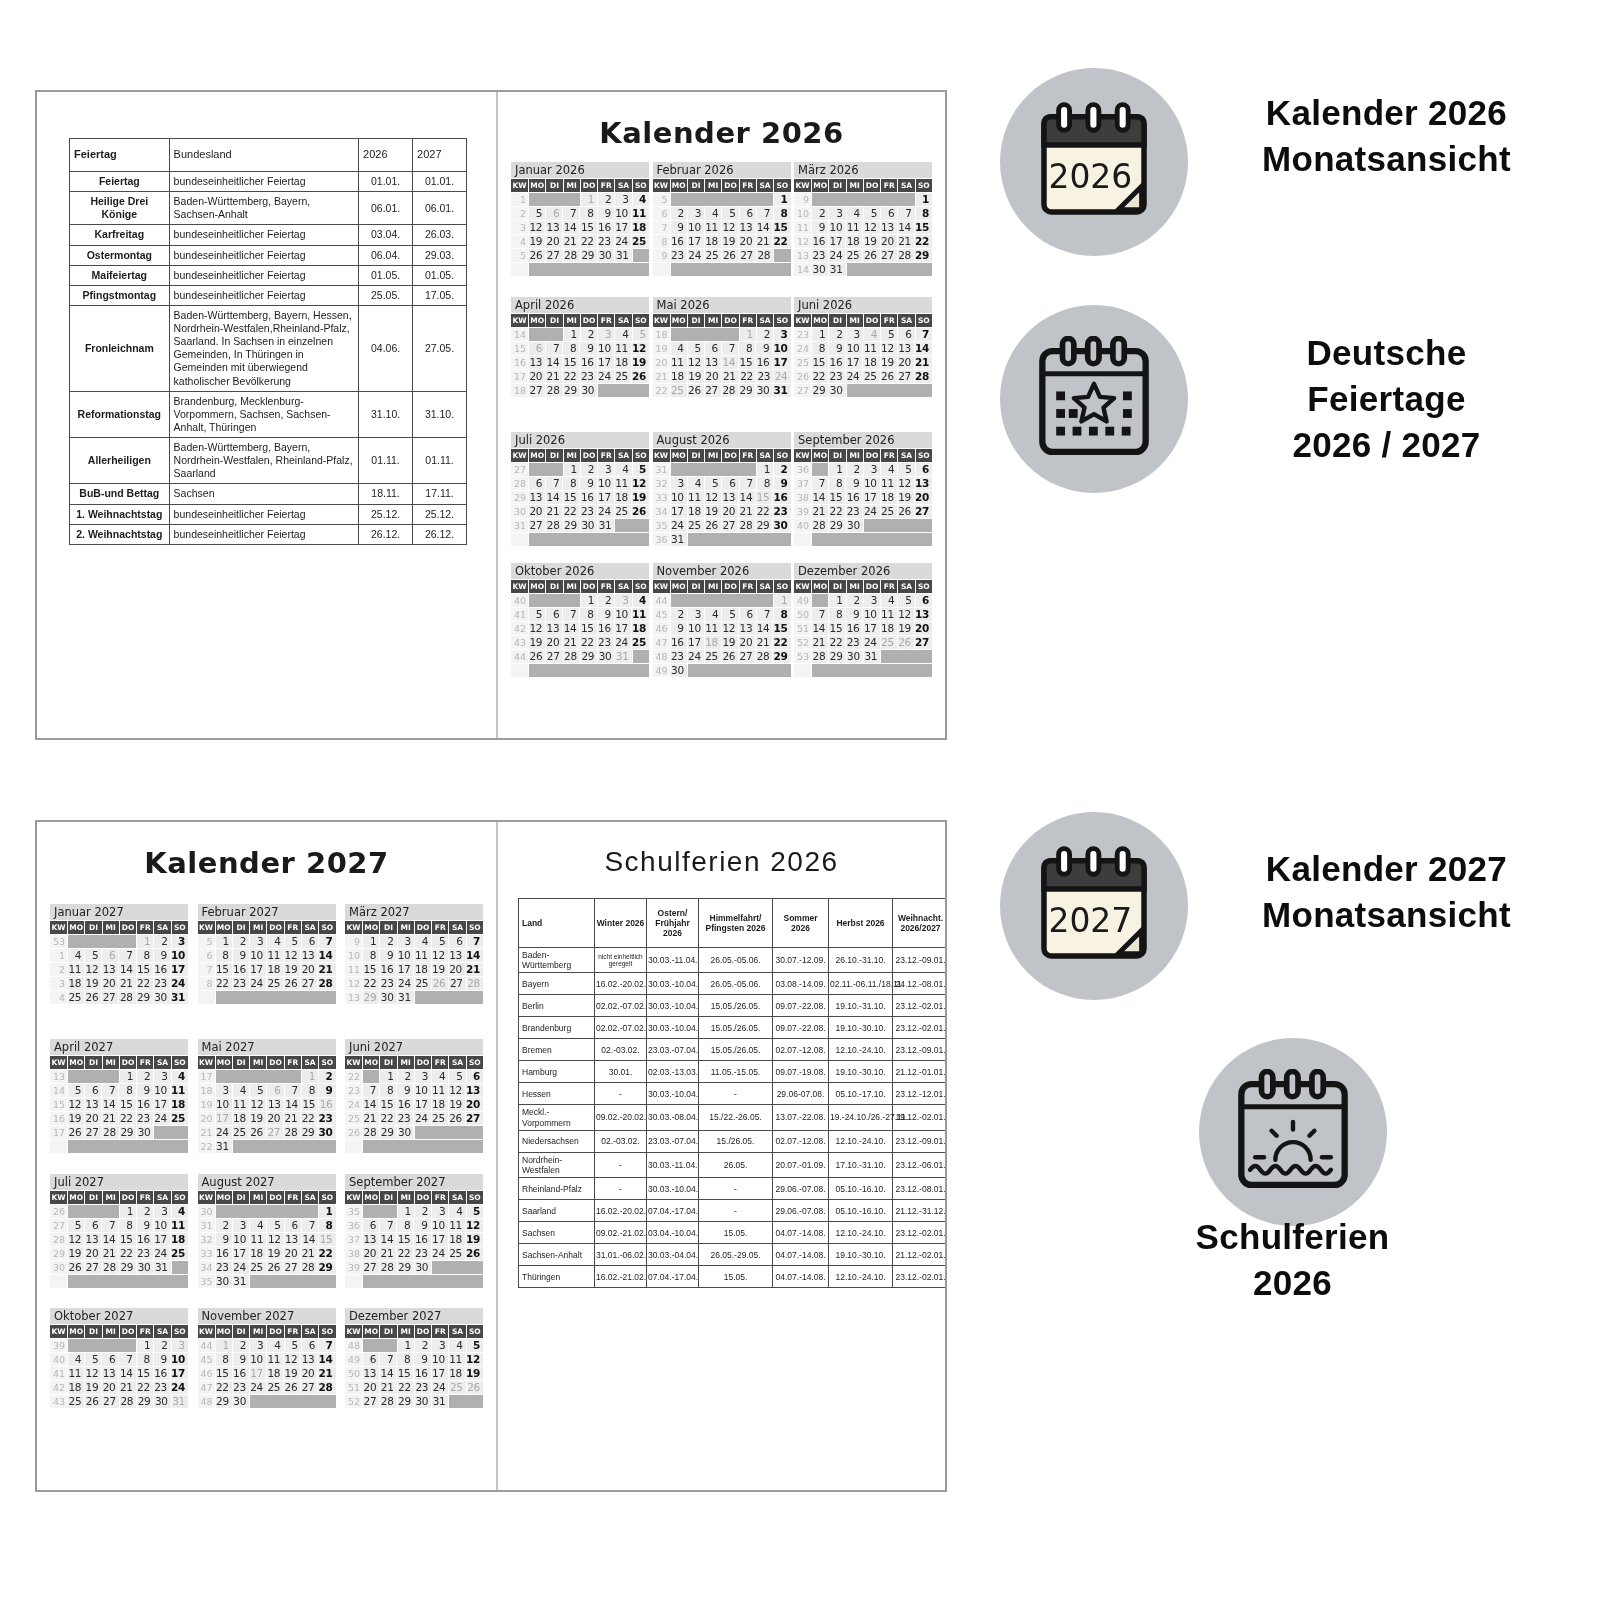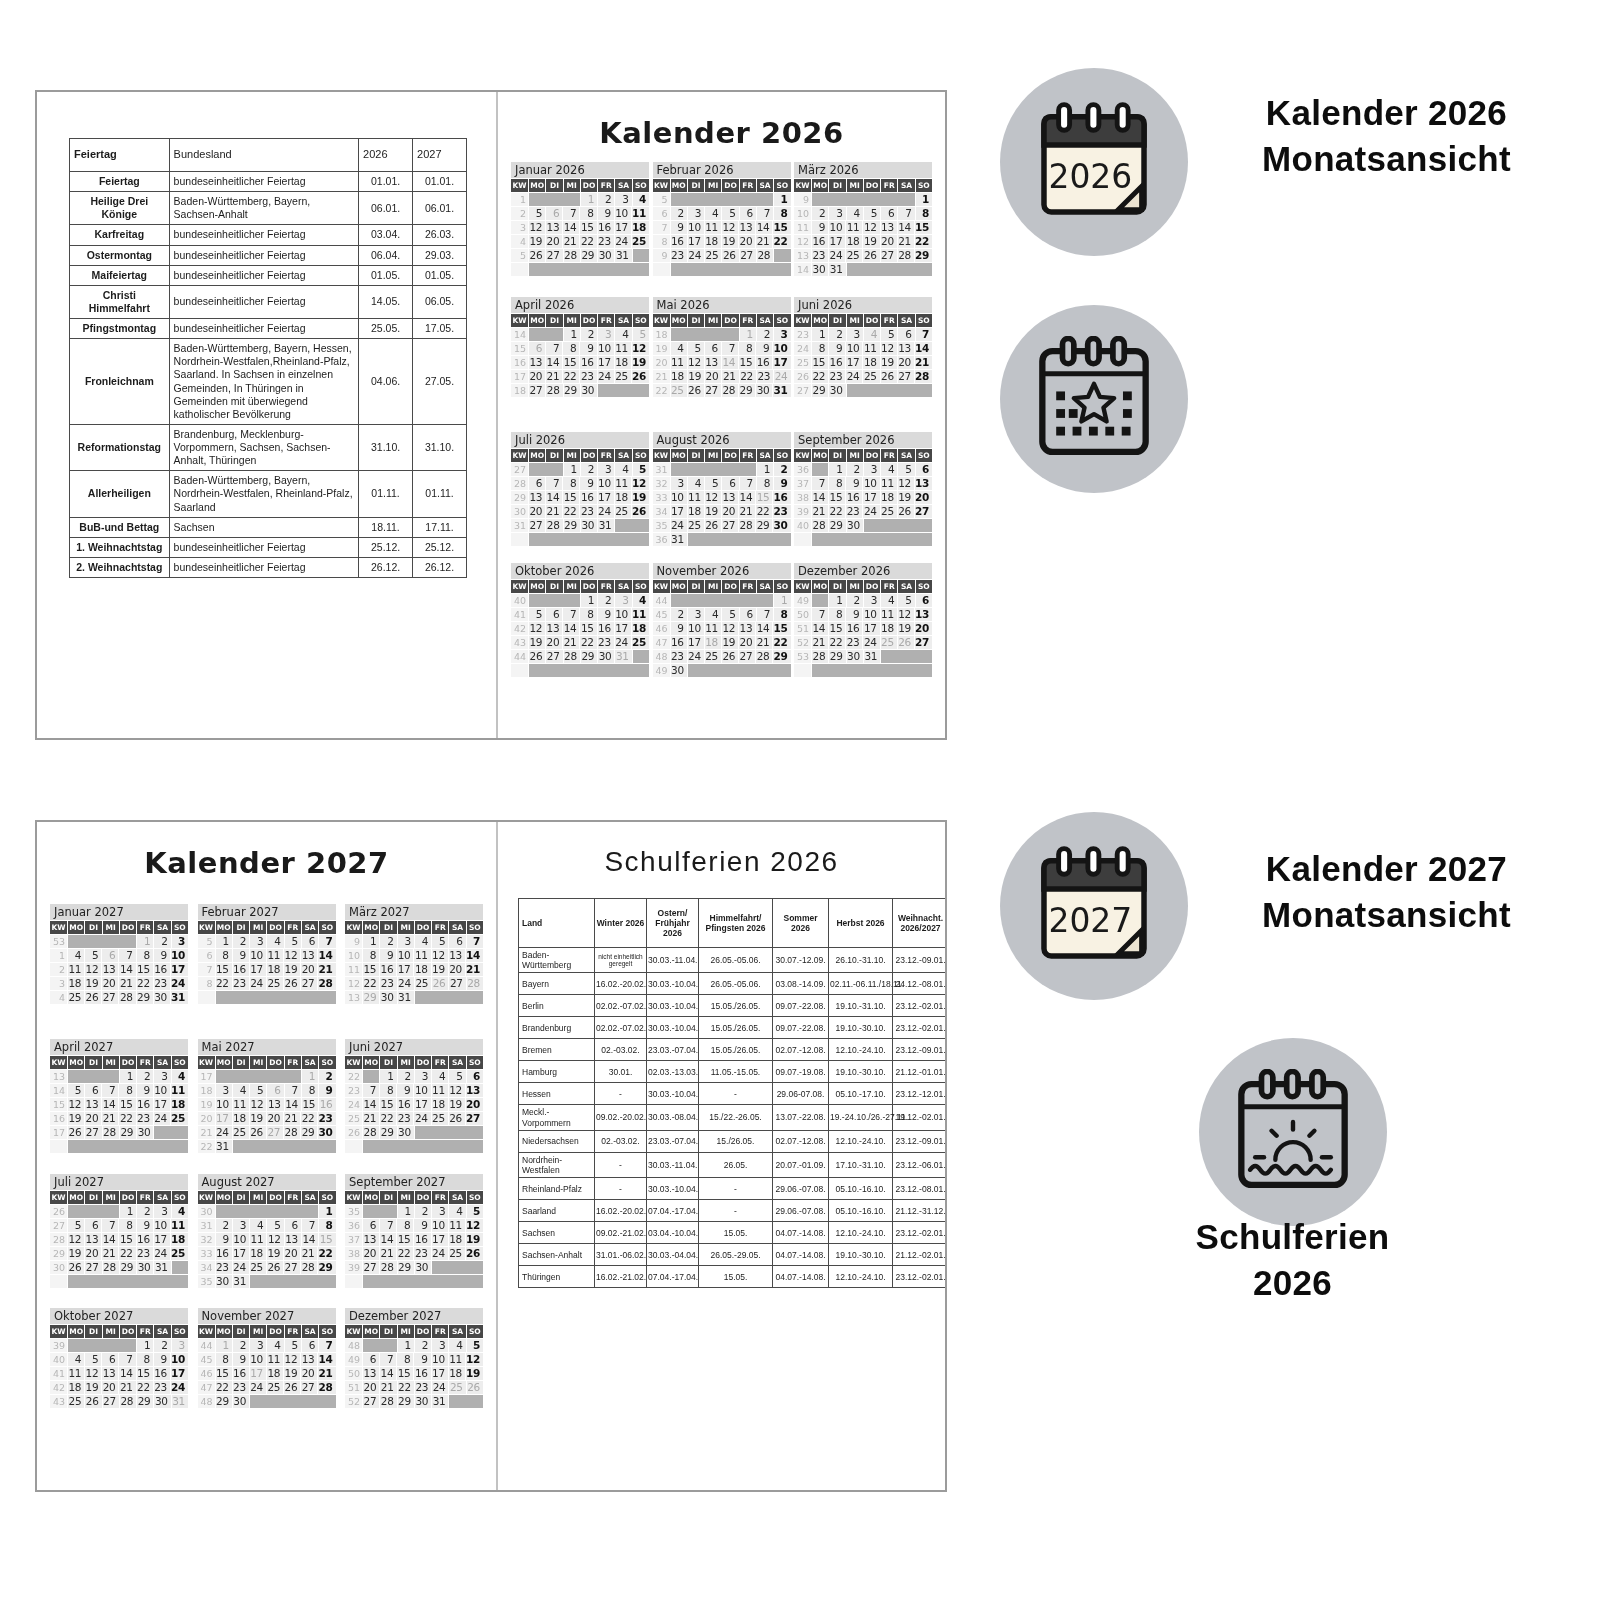--- a/index.html
+++ b/index.html
@@ -108,26 +108,20 @@
               <td class="fd">06.04.</td>
               <td class="fd">29.03.</td>
             </tr>
             <tr>
               <td class="fh">Maifeiertag</td>
               <td class="fb">bundeseinheitlicher Feiertag</td>
               <td class="fd">01.05.</td>
               <td class="fd">01.05.</td>
             </tr>
             <tr>
-              <td class="fh">Christi Himmelfahrt</td>
-              <td class="fb">bundeseinheitlicher Feiertag</td>
-              <td class="fd">14.05.</td>
-              <td class="fd">06.05.</td>
-            </tr>
-            <tr>
               <td class="fh">Pfingstmontag</td>
               <td class="fb">bundeseinheitlicher Feiertag</td>
               <td class="fd">25.05.</td>
               <td class="fd">17.05.</td>
             </tr>
             <tr>
               <td class="fh">Fronleichnam</td>
               <td class="fb">Baden-Württemberg, Bayern, Hessen, Nordrhein-Westfalen,Rheinland-Pfalz, Saarland. In Sachsen in einzelnen Gemeinden, In Thüringen in Gemeinden mit überwiegend katholischer Bevölkerung</td>
               <td class="fd">04.06.</td>
               <td class="fd">27.05.</td>
@@ -1883,20 +1877,25 @@
           <rect x="30" y="58" width="7" height="7"></rect>
           <rect x="73" y="58" width="7" height="7"></rect>
         <rect x="20" y="72" width="7" height="7"></rect>
           <rect x="33" y="72" width="7" height="7"></rect>
         <rect x="46" y="72" width="7" height="7"></rect>
           <rect x="59" y="72" width="7" height="7"></rect>
           <rect x="72" y="72" width="7" height="7"></rect>
       </g>
     </svg>
   </div>
+  <div class="blabel">
+    <div>Deutsche</div>
+    <div>Feiertage</div>
+    <div>2026 / 2027</div>
+  </div>
 </div>
 
 <div class="badge" id="badge-3">
   <div class="circle">
     <svg width="122" height="122" viewBox="0 0 100 100">
       <rect x="9" y="13" width="82" height="78" rx="6" fill="#f8f2e3" stroke="#141414" stroke-width="4.5"></rect>
       <path d="M9 19 q0 -6 6 -6 h70 q6 0 6 6 v17 H9 Z" fill="#3d3d3d" stroke="#141414" stroke-width="4.5"></path>
       <polygon points="70,89 89,70 89,89" fill="#ece4d2" stroke="#141414" stroke-width="4"></polygon>
       <g fill="#fff" stroke="#141414" stroke-width="4">
         <rect x="21" y="3" width="9" height="21" rx="4.5"></rect>

